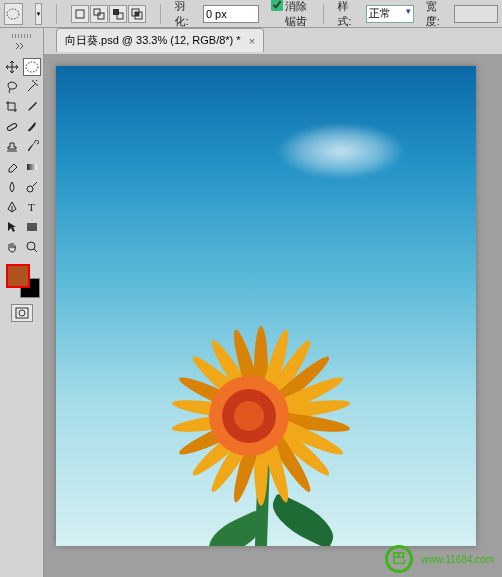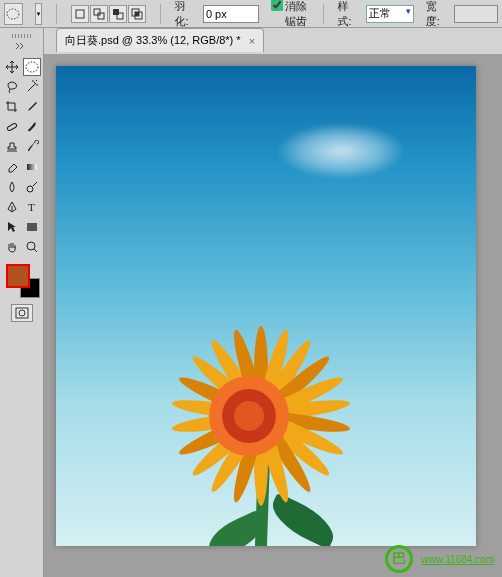--- a/index.html
+++ b/index.html
@@ -49,21 +49,21 @@
 .petals { position: absolute; left: 20px; top: 0; width: 190px; height: 190px; }
 .petal { position: absolute; left: 88px; top: 5px; width: 14px; height: 90px; background: #f0a818; border-radius: 50% 50% 20% 20%; transform-origin: 50% 100%; }
 .petal.dark { background: #d98208; }
 .center1 { position: absolute; left: 63px; top: 55px; width: 80px; height: 80px; background: #f07028; border-radius: 50%; }
 .center2 { position: absolute; left: 76px; top: 68px; width: 54px; height: 54px; background: #c83818; border-radius: 50%; }
 .center3 { position: absolute; left: 88px; top: 80px; width: 30px; height: 30px; background: #e05820; border-radius: 50%; }
 
 .watermark { position: absolute; right: 8px; bottom: 4px; display: flex; align-items: center; gap: 6px; }
 .wm-logo { width: 28px; height: 28px; border-radius: 50%; border: 3px solid #3eb517; display: flex; align-items: center; justify-content: center; color: #3eb517; font-weight: bold; font-size: 14px; }
 .wm-text { font-size: 16px; color: #3eb517; font-weight: bold; letter-spacing: 1px; }
-.wm-sub { font-size: 10px; color: #3eb517; margin-left: 2px; text-decoration: underline; }
+.wm-sub { font-size: 10px; color: #3eb517; margin-left: 2px; }
 </style>
 </head>
 <body>
 
 <div class="options-bar">
   <div class="tool-preset">
     <svg>
         <ellipse cx="7" cy="7" rx="6" ry="5" fill="none" stroke="#333" stroke-dasharray="1.5 1.5" stroke-width="1"></ellipse>
       </svg>
   </div>

